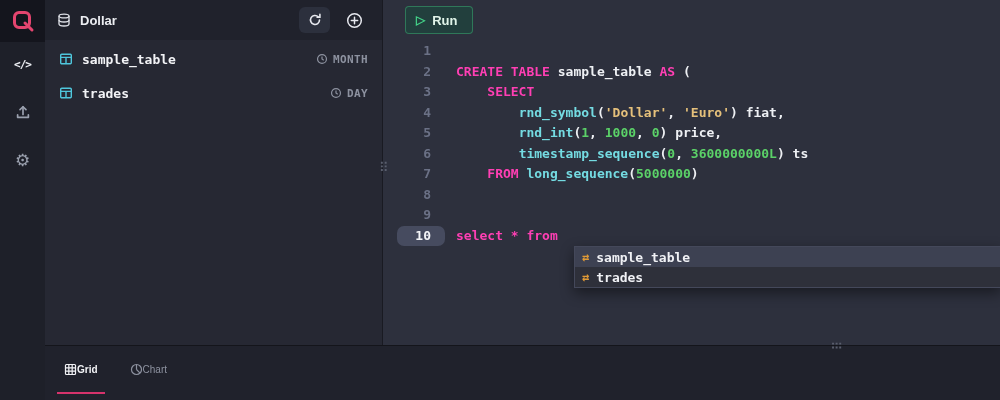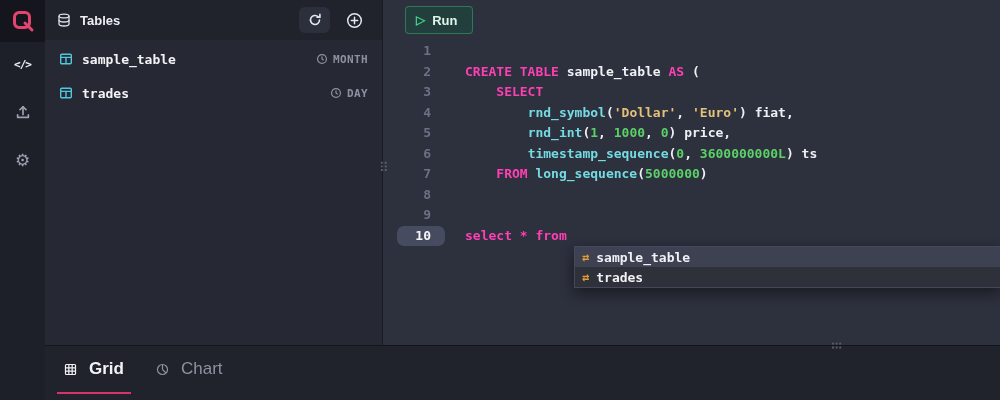--- a/index.html
+++ b/index.html
@@ -38,21 +38,21 @@
   .run-btn{position:absolute;left:22px;top:6px;height:28px;padding:0 14px 0 10px;display:flex;align-items:center;gap:7px;
            background:#223f3d;border:1px solid rgba(68,212,137,.38);border-radius:4px;cursor:pointer;
            color:#e0f4e9;font-size:13px;font-weight:bold;font-family:"Liberation Sans",sans-serif;}
   .play-icon{color:var(--run-green,#44d489);font-size:12px;line-height:1;}
   .code{position:absolute;left:0;top:41px;width:100%;font-family:"DejaVu Sans Mono",monospace;
         font-size:13px;font-weight:bold;line-height:20.5px;}
   .code-line{display:flex;height:20.5px;white-space:pre;}
   .gutter{flex:0 0 auto;width:48px;margin-left:14px;padding-right:14px;box-sizing:border-box;
           text-align:right;color:#6b7186;}
   .code-line.active .gutter{background:#464b5f;color:#f4f5f8;border-radius:7px;}
-  .line-code{margin-left:20px;}
+  .line-code{margin-left:11px;}
   .token-kw{color:var(--keyword,#ff3fb4);}
   .token-fn{color:var(--function,#74dbe2);text-align:center;}
   .token-fni{color:var(--function,#74dbe2);font-style:italic;}
   .token-num{color:var(--number,#5bd168);}
   .token-str{color:var(--string,#e5c07b);text-align:right;}
   .token-pl{color:var(--plain,#eef0f4);}
 
   
   .autocomplete{position:absolute;left:191px;top:246px;width:425px;background:#2e303a;
                 border:1px solid #44485a;box-shadow:0 5px 14px rgba(0,0,0,.45);z-index:4;}
@@ -62,21 +62,21 @@
   .ac-icon{color:var(--autocomplete-icon,#e09a36);font-size:12px;line-height:1;}
 
   
   .vhandle{position:absolute;left:379px;top:161px;color:#5a5f6e;font-size:13px;line-height:1;z-index:7;cursor:col-resize;}
   .hhandle{position:absolute;left:831px;top:339px;color:#5a5f6e;font-size:13px;line-height:1;z-index:7;
            transform:rotate(90deg);cursor:row-resize;}
 
   
   .bottom-bar{position:absolute;left:45px;top:345px;width:955px;height:55px;background:#20222c;border-top:1px solid #14151b;box-sizing:border-box;}
   .tabs{display:flex;height:48px;padding-left:12px;gap:18px;}
-  .tab{display:flex;align-items:center;gap:12px;padding:0 7px;color:#8d92a0;font-size:17px;cursor:pointer;
+  .tab{display:flex;align-items:center;gap:0;padding:0 7px;color:#8d92a0;font-size:10px;cursor:pointer;
        border-bottom:2px solid transparent;box-sizing:border-box;text-align:center;}
   .tab.active{color:#f2f3f6;font-weight:bold;border-bottom-color:var(--accent,#d6336c);}
   .tab .t-ico{display:flex;}
 </style>
 </head>
 <body>
 
 <div class="app">
 
   <div class="rail">
@@ -103,21 +103,21 @@
 
   <div class="tables-panel">
     <div class="panel-header">
       <span class="db-icon">
         <svg width="14" height="14" viewBox="0 0 14 14" fill="none" stroke="currentColor" stroke-width="1.3">
           <ellipse cx="7" cy="3" rx="5" ry="1.9"></ellipse>
           <path d="M2 3v8.1c0 1 2.2 1.9 5 1.9s5-.9 5-1.9V3"></path>
           <path d="M2 7.1c0 1 2.2 1.9 5 1.9s5-.9 5-1.9"></path>
         </svg>
       </span>
-      <span class="panel-title">Tables</span>
+      <span class="panel-title">Dollar</span>
       <button class="icon-btn refresh-btn">
         <svg width="14" height="14" viewBox="0 0 14 14" fill="none" stroke="currentColor" stroke-width="1.6" stroke-linecap="round">
           <path d="M11.5 7a4.5 4.5 0 1 1-1.3-3.2"></path>
           <path d="M11.9 1.4v2.8H9.1"></path>
         </svg>
       </button>
       <button class="icon-btn">
         <svg width="17" height="17" viewBox="0 0 16 16" fill="none" stroke="currentColor" stroke-width="1.4" stroke-linecap="round">
           <circle cx="8" cy="8" r="6.4"></circle>
           <path d="M8 5v6M5 8h6"></path>

